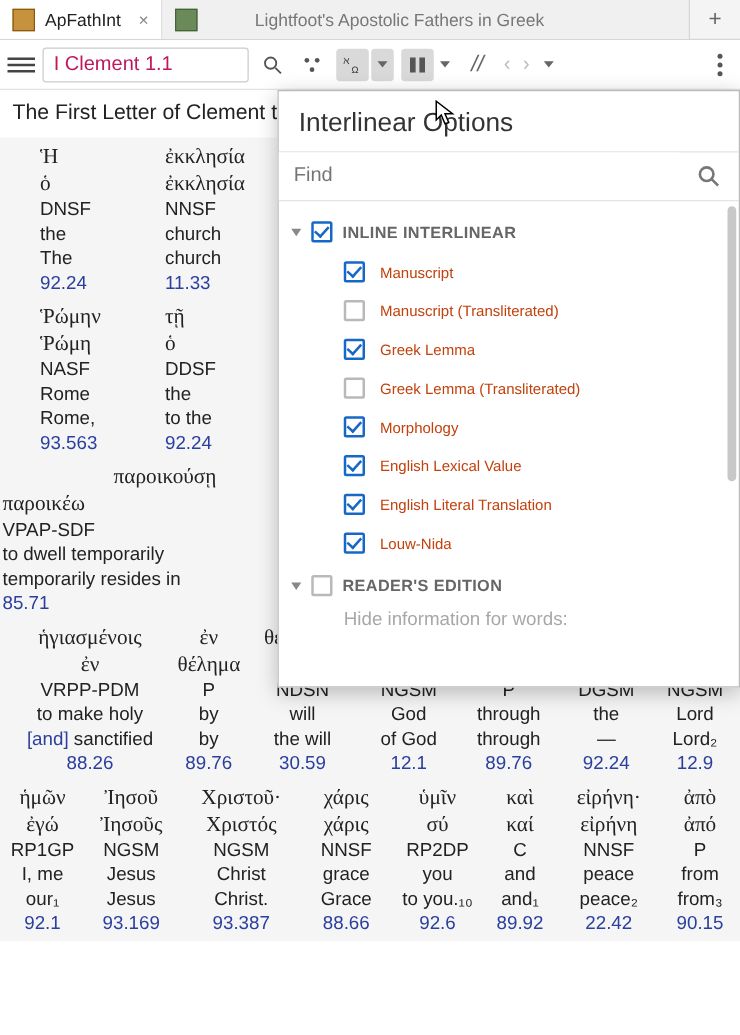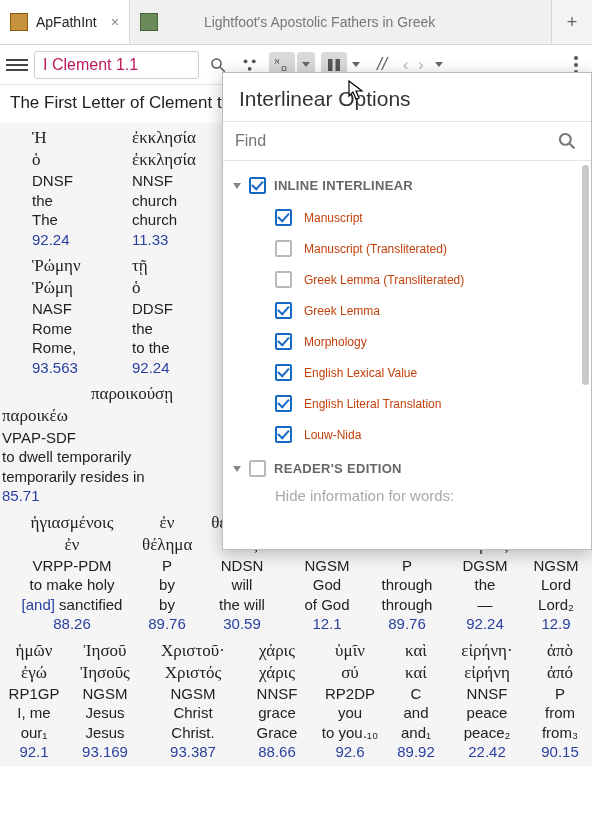--- a/index.html
+++ b/index.html
@@ -1,20 +1,20 @@
 <!DOCTYPE html>
 <html><head>
 <meta charset="utf-8">
 <style>
   * { box-sizing: border-box; }
   html, body { margin:0; padding:0; font-family: "Segoe UI", Arial, sans-serif; font-size:14px; color:#222; background:#fff; }
   body { width:592px; height:828px; position:relative; overflow:hidden; }
 
   
-  .tabbar { display:flex; align-items:stretch; height:45px; background:#f4f4f4; border-bottom:1px solid #d6d6d6; }
+  .tabbar { display:flex; align-items:stretch; height:32px; background:#f4f4f4; border-bottom:1px solid #d6d6d6; }
   .tab { display:flex; align-items:center; gap:8px; padding:0 10px; border-right:1px solid #d6d6d6; background:#fff; cursor:pointer; position:relative; }
   .tab.inactive { background:#f0f0f0; color:#777; }
   .tab .favicon { width:18px; height:18px; background:#c7923e; border:1px solid #8a5a10; display:flex; align-items:center; justify-content:center; }
   .tab.inactive .favicon { background:#6a8a5a; border-color:#44633a; }
   .tab-close { color:#888; font-size:14px; margin-left:6px; }
   .tab-add { width:40px; display:flex; align-items:center; justify-content:center; color:#666; font-size:18px; cursor:pointer; }
 
   
   .toolbar { display:flex; align-items:center; height:40px; padding:4px 6px; gap:6px; border-bottom:1px solid #e2e2e2; background:#fff; }
   .hamburger { width:22px; display:flex; flex-direction:column; gap:3px; padding:4px 0; cursor:pointer;}
@@ -371,26 +371,26 @@
     <div id="opts">
         <div class="checkline">
           <div class="cbox checked"></div>
           <span>Manuscript</span>
         </div>
         <div class="checkline">
           <div class="cbox unchecked"></div>
           <span>Manuscript (Transliterated)</span>
         </div>
         <div class="checkline">
+          <div class="cbox checked"></div>
+          <span>Greek Lemma</span>
+        </div>
+        <div class="checkline">
           <div class="cbox unchecked"></div>
           <span>Greek Lemma (Transliterated)</span>
-        </div>
-        <div class="checkline">
-          <div class="cbox checked"></div>
-          <span>Greek Lemma</span>
         </div>
         <div class="checkline">
           <div class="cbox checked"></div>
           <span>Morphology</span>
         </div>
         <div class="checkline">
           <div class="cbox checked"></div>
           <span>English Lexical Value</span>
         </div>
         <div class="checkline">

